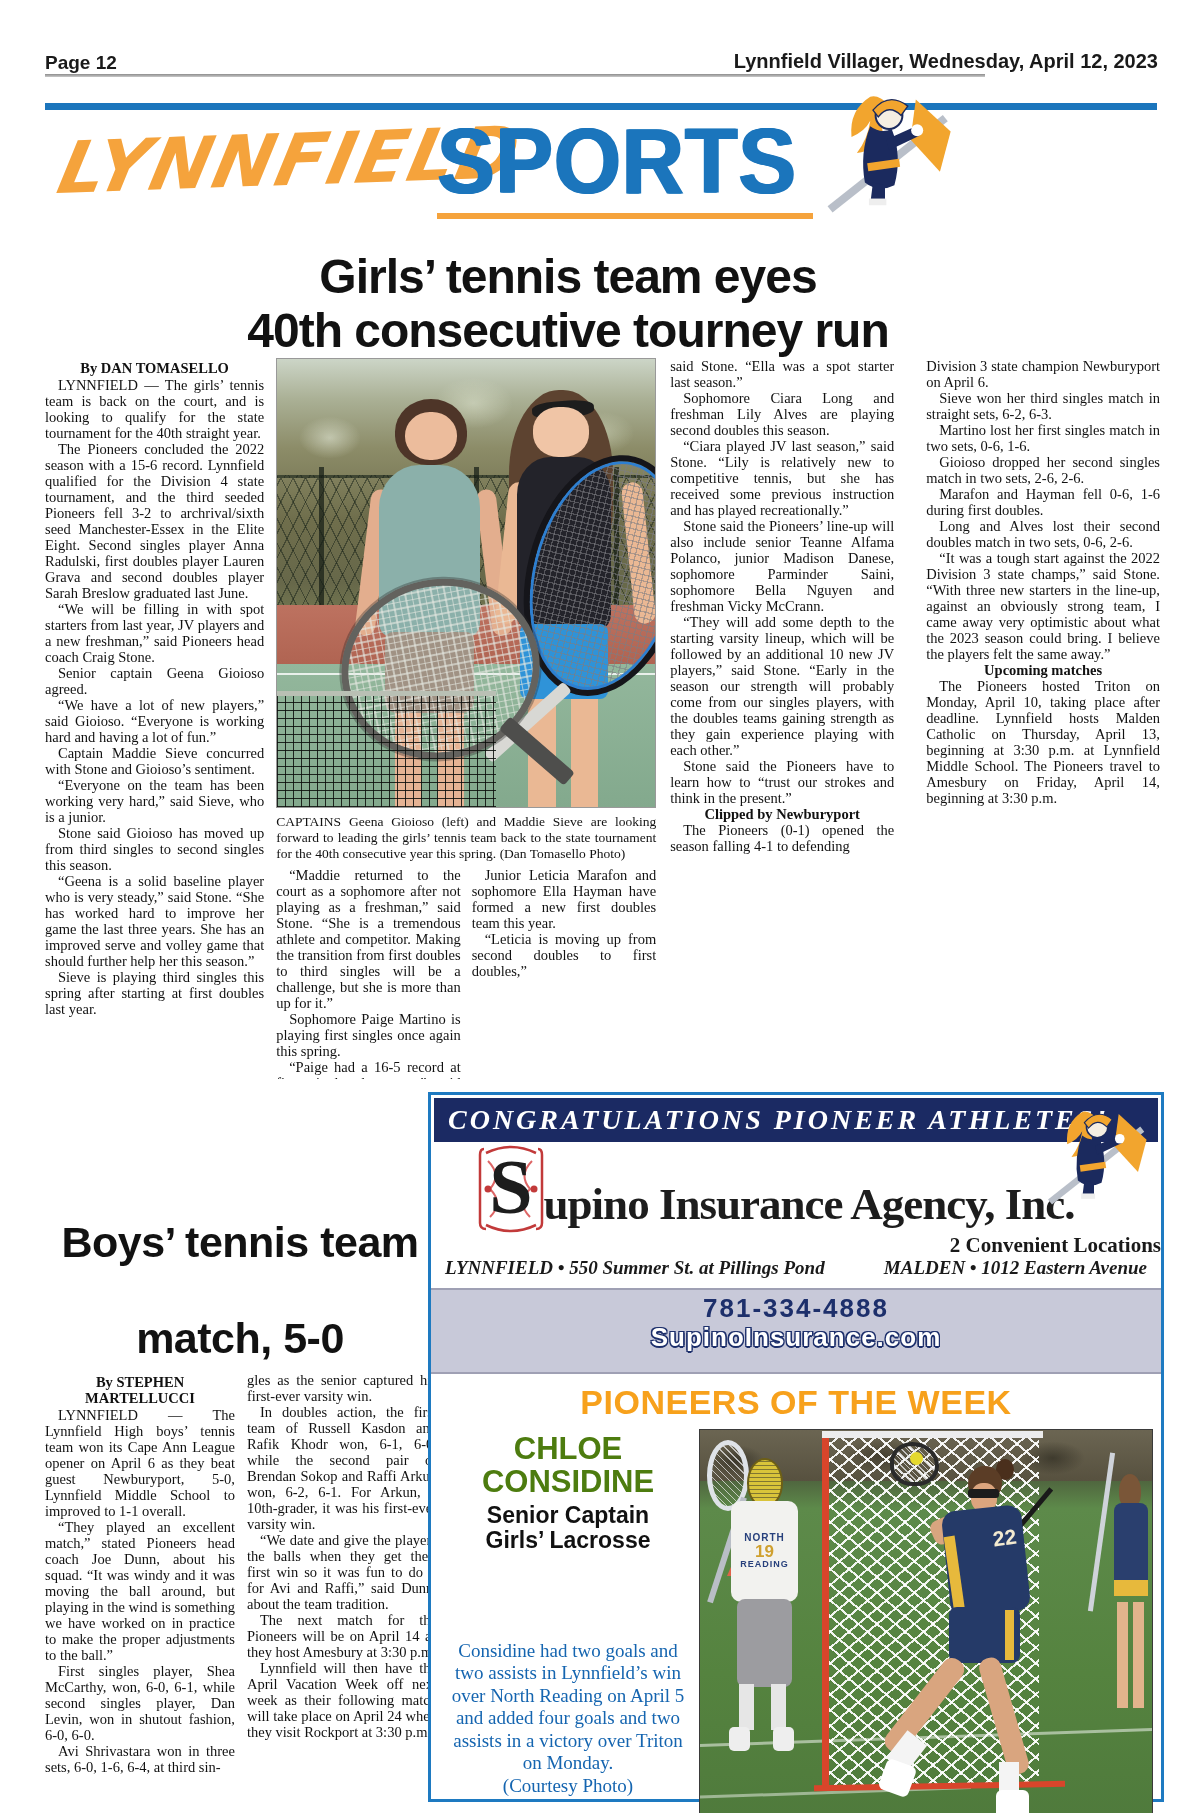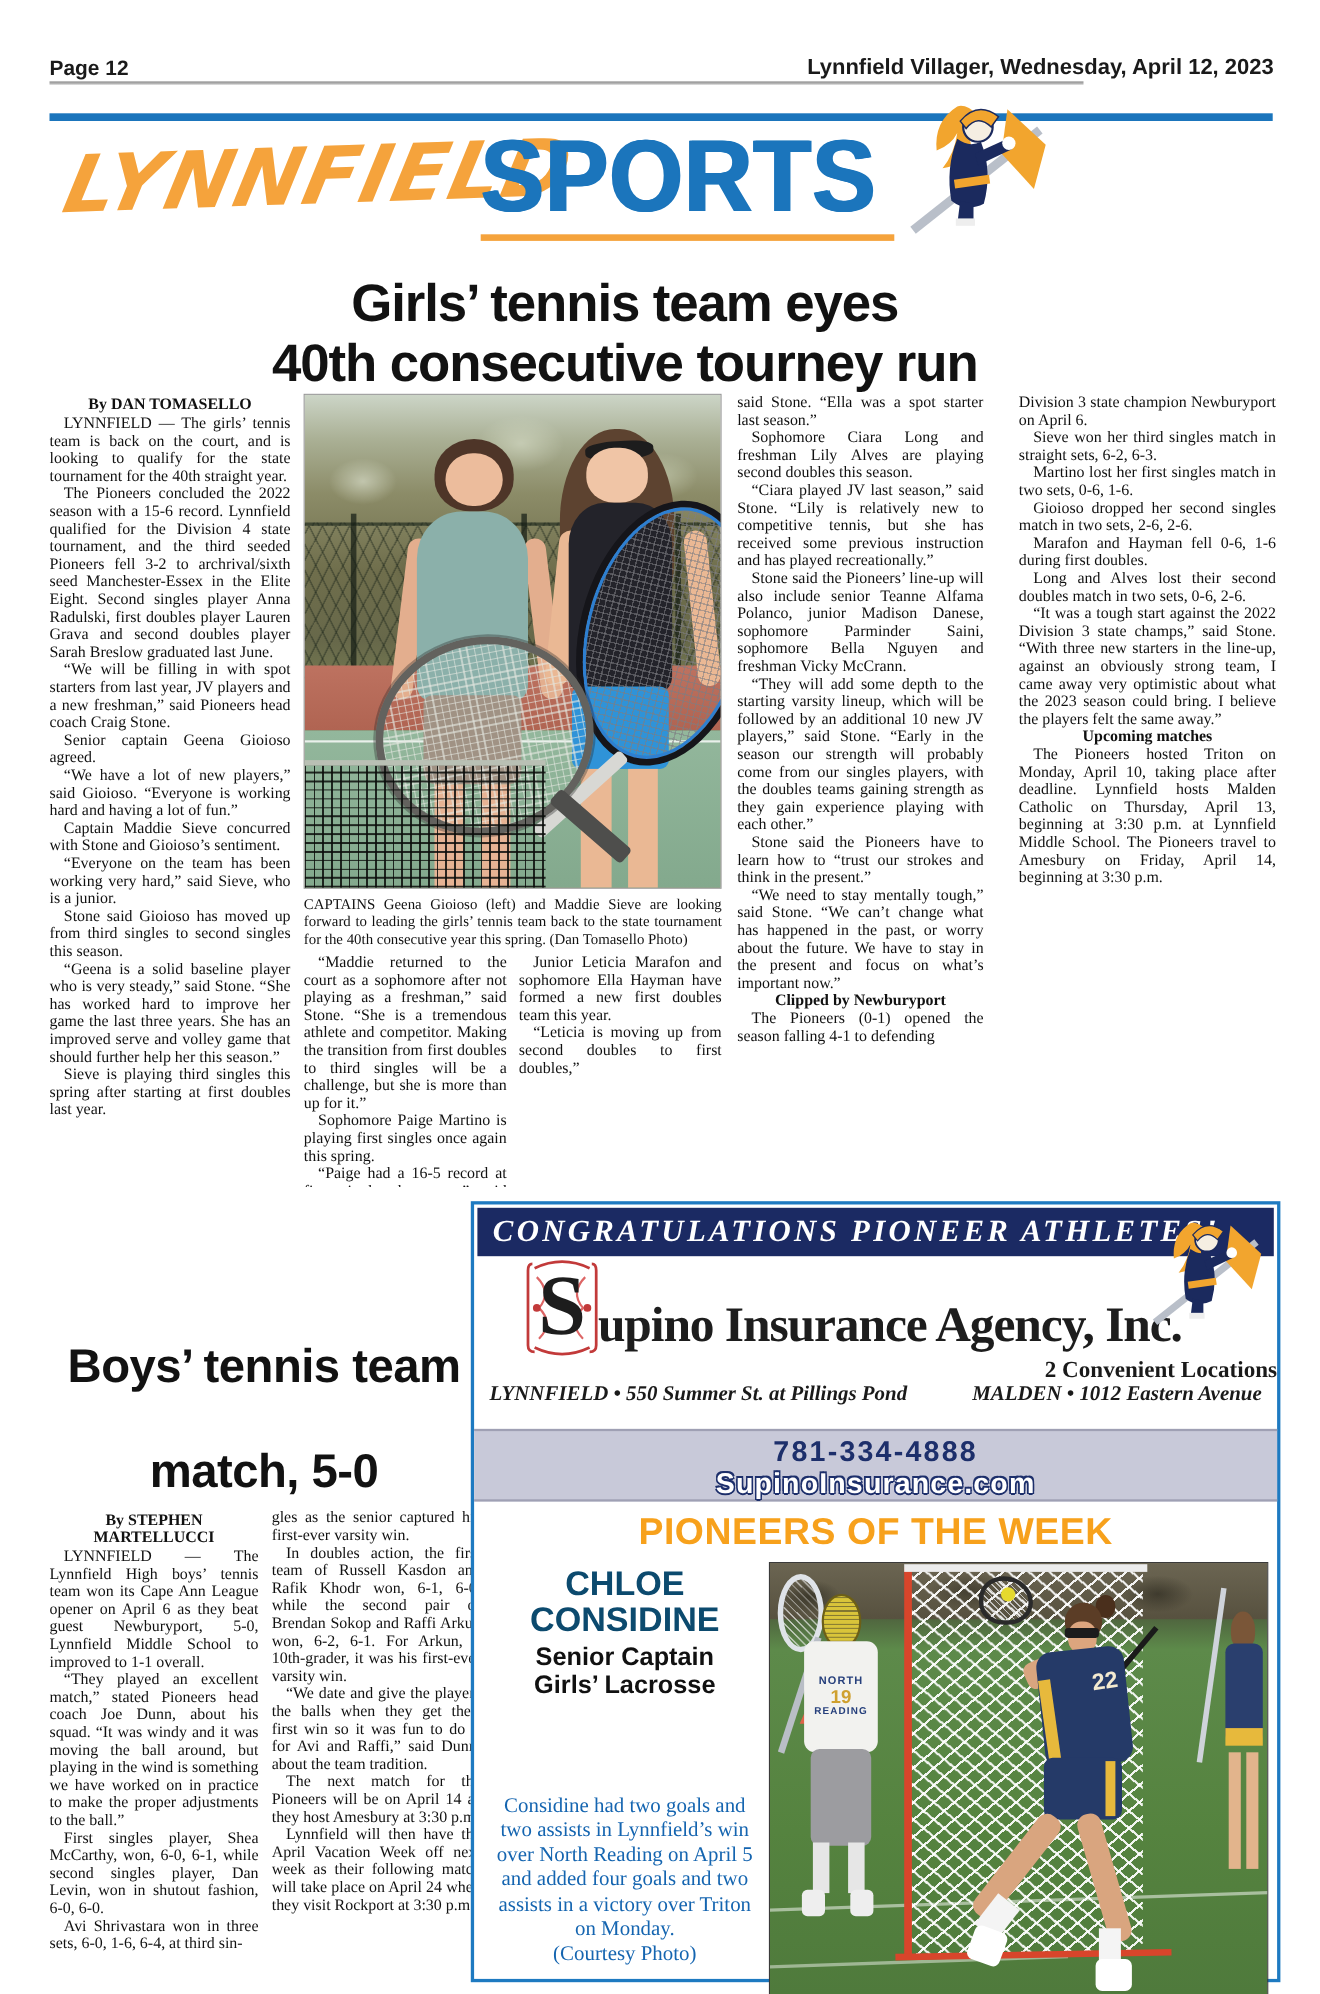--- a/index.html
+++ b/index.html
@@ -102,28 +102,28 @@
   .ad{position:absolute;left:428px;top:1092px;width:736px;height:710px;border:3px solid #1e7ac1;background:#fff;box-sizing:border-box;}
   .ad-banner{margin:3px;height:44px;background:#1b2a63;display:flex;align-items:center;padding-left:14px;
       font:700 italic 28px "Liberation Serif",serif;color:#fff;letter-spacing:3px;white-space:nowrap;overflow:hidden;}
   .mascot-ad{position:absolute;right:8px;top:8px;width:118px;height:108px;z-index:5;}
   .supino-row{display:flex;justify-content:center;align-items:flex-end;height:88px;margin-top:2px;padding-right:40px;}
   .s-orn{width:66px;height:88px;}
   .supino-name{font:700 45px "Liberation Serif",serif;color:#1d1d1d;letter-spacing:-1px;line-height:1;padding-bottom:6px;}
   .conv{height:24px;text-align:right;font:700 21px "Liberation Serif",serif;color:#1a1a1a;}
   .locs{height:26px;display:flex;justify-content:space-between;padding:0 14px;
       font:700 italic 19px "Liberation Serif",serif;color:#1a1a1a;}
-  .phonebar{margin-top:16px;background:#c8c9d9;text-align:center;padding:4px 0 0;border-top:2px solid #9fa0b4;border-bottom:2px solid #9fa0b4;}
+  .phonebar{margin-top:5px;background:#c8c9d9;text-align:center;padding:4px 0 20px;border-top:2px solid #9fa0b4;border-bottom:2px solid #9fa0b4;}
   .phone{font:700 26px "Liberation Sans",sans-serif;color:#1d2f6b;letter-spacing:2px;line-height:1.1;}
   .site{font:700 26px "Liberation Sans",sans-serif;color:#fff;letter-spacing:1px;line-height:1.15;
       text-shadow:-1.4px -1.4px 0 #1d2f6b,1.4px -1.4px 0 #1d2f6b,-1.4px 1.4px 0 #1d2f6b,1.4px 1.4px 0 #1d2f6b,0 2px 0 #1d2f6b;}
   .potw{margin:9px 0 7px;text-align:center;font:700 34px "Liberation Sans",sans-serif;color:#f7a11c;letter-spacing:.5px;}
   .ad-bottom{display:flex;padding:0 8px 0 14px;}
   .chloe{width:246px;text-align:center;}
-  .chloe-name{font:700 31px/1.05 "Liberation Sans",sans-serif;color:#0c4a6e;margin-top:4px;}
+  .chloe-name{font:700 31px/1.05 "Liberation Sans",sans-serif;color:#4d7c0f;margin-top:4px;}
   .chloe-role{font:700 23px/1.12 "Liberation Sans",sans-serif;color:#111;margin-top:4px;}
   .chloe-blurb{margin-top:86px;font:400 19px/1.18 "Liberation Serif",serif;color:#1565b0;}
   .chloe-credit{font:400 19px/1.18 "Liberation Serif",serif;color:#1565b0;}
 
   
   .lax-photo{position:relative;flex:1;height:392px;margin-left:8px;overflow:hidden;border:1px solid #3a3a3a;
       background:linear-gradient(180deg,#6d6a55 0,#5a5847 6%,#4c5c3c 11%,#5d8a4a 20%,#55833f 62%,#4f7a3c 100%);}
   .lax-photo div{position:absolute;}
   .lx-top{left:0;right:0;top:0;height:13%;background:
       radial-gradient(40px 22px at 8% 60%,rgba(30,28,20,.55),transparent 70%),
@@ -303,21 +303,20 @@
 
     <div class="gcol gcol4">
       <p class="par noind">said Stone. “Ella was a spot starter last season.”</p>
       <div>
 
       <p class="par">Sophomore Ciara Long and freshman Lily Alves are playing second doubles this season.</p>
           <p class="par">“Ciara played JV last season,” said Stone. “Lily is relatively new to competitive tennis, but she has received some previous instruction and has played recreationally.”</p>
           <p class="par">Stone said the Pioneers’ line-up will also include senior Teanne Alfama Polanco, junior Madison Danese, sophomore Parminder Saini, sophomore Bella Nguyen and freshman Vicky McCrann.</p>
           <p class="par">“They will add some depth to the starting varsity lineup, which will be followed by an additional 10 new JV players,” said Stone. “Early in the season our strength will probably come from our singles players, with the doubles teams gaining strength as they gain experience playing with each other.”</p>
           <p class="par">Stone said the Pioneers have to learn how to “trust our strokes and think in the present.”</p>
-          <p class="par">“We need to stay mentally tough,” said Stone. “We can’t change what has happened in the past, or worry about the future. We have to stay in the present and focus on what’s important now.”</p>
         </div>
       <p class="subhead">Clipped by Newburyport</p>
       <p class="par">The Pioneers (0-1) opened the season falling 4-1 to defending</p>
     </div>
 
     <div class="gcol gcol5">
       <p class="par noind">Division 3 state champion Newburyport on April 6.</p>
       <div>
 
       <p class="par">Sieve won her third singles match in straight sets, 6-2, 6-3.</p>

